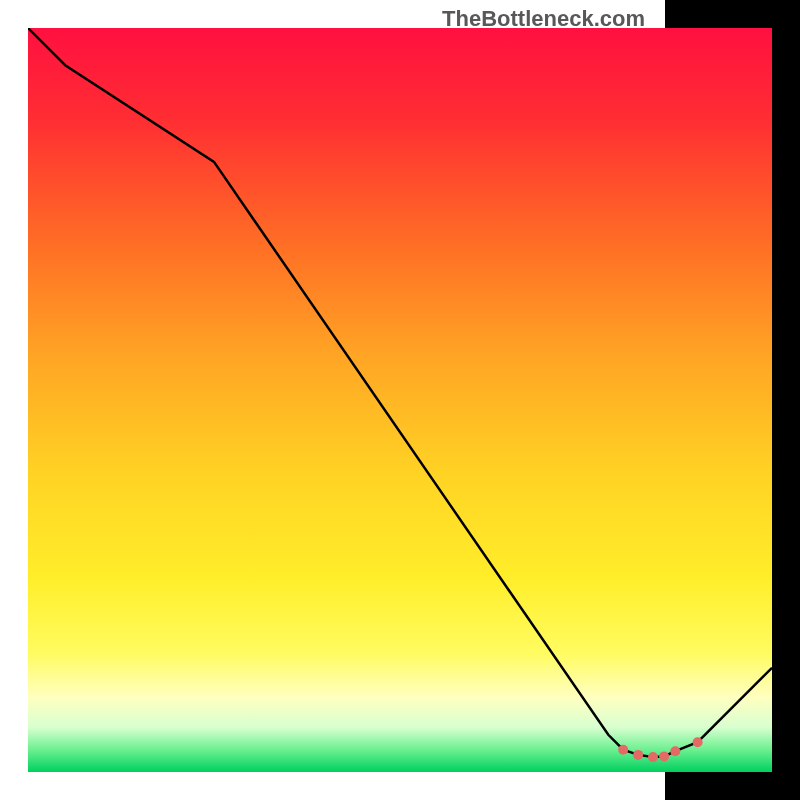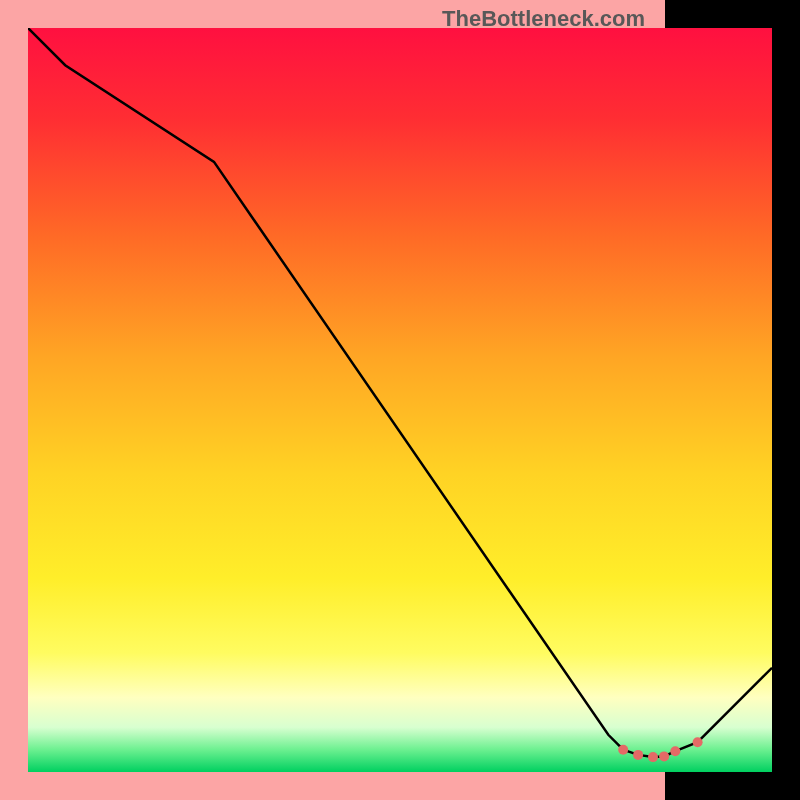--- a/index.html
+++ b/index.html
@@ -7,21 +7,21 @@
     padding: 0;
     background: #000;
     width: 800px;
     height: 800px;
     position: relative;
     font-family: Arial, sans-serif;
   }
   .container {
     width: 665px;
     height: 800px;
-    background: #fca5a5;
+    background: #ffffff;
     position: relative;
   }
   .attribution {
     position: absolute;
     top: 6px;
     right: 20px;
     color: #585858;
     font-size: 22px;
     font-weight: bold;
     font-family: Arial, sans-serif;

